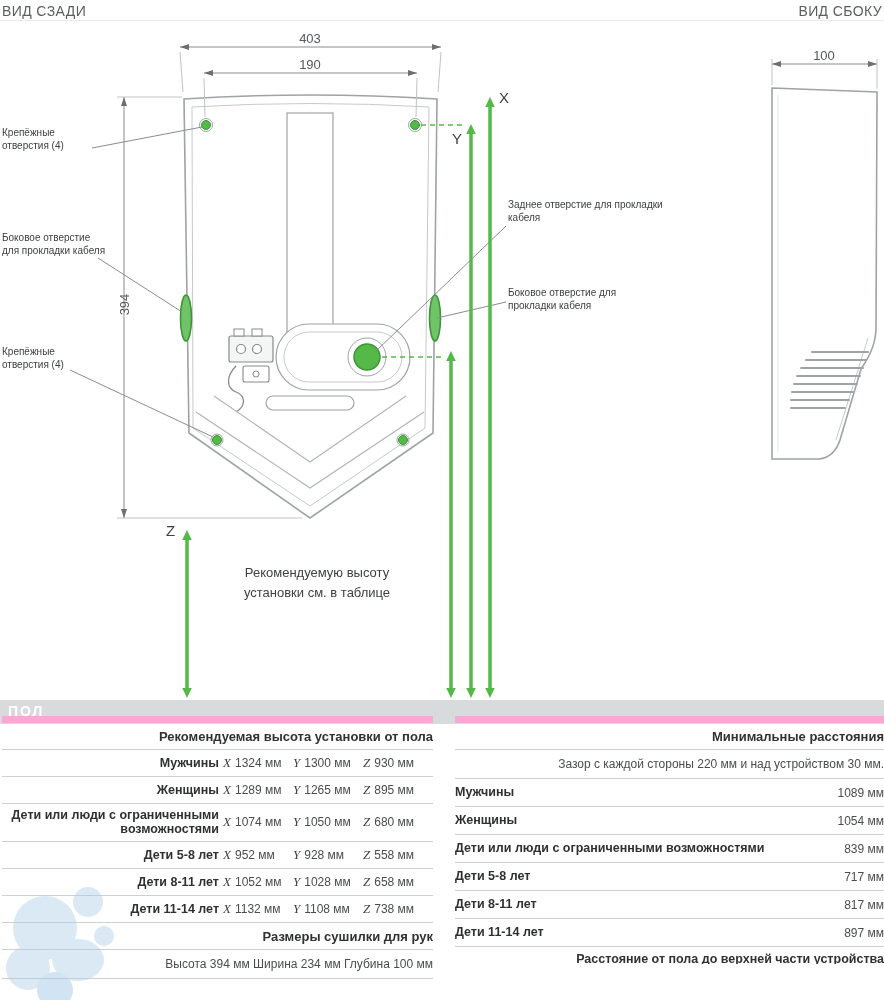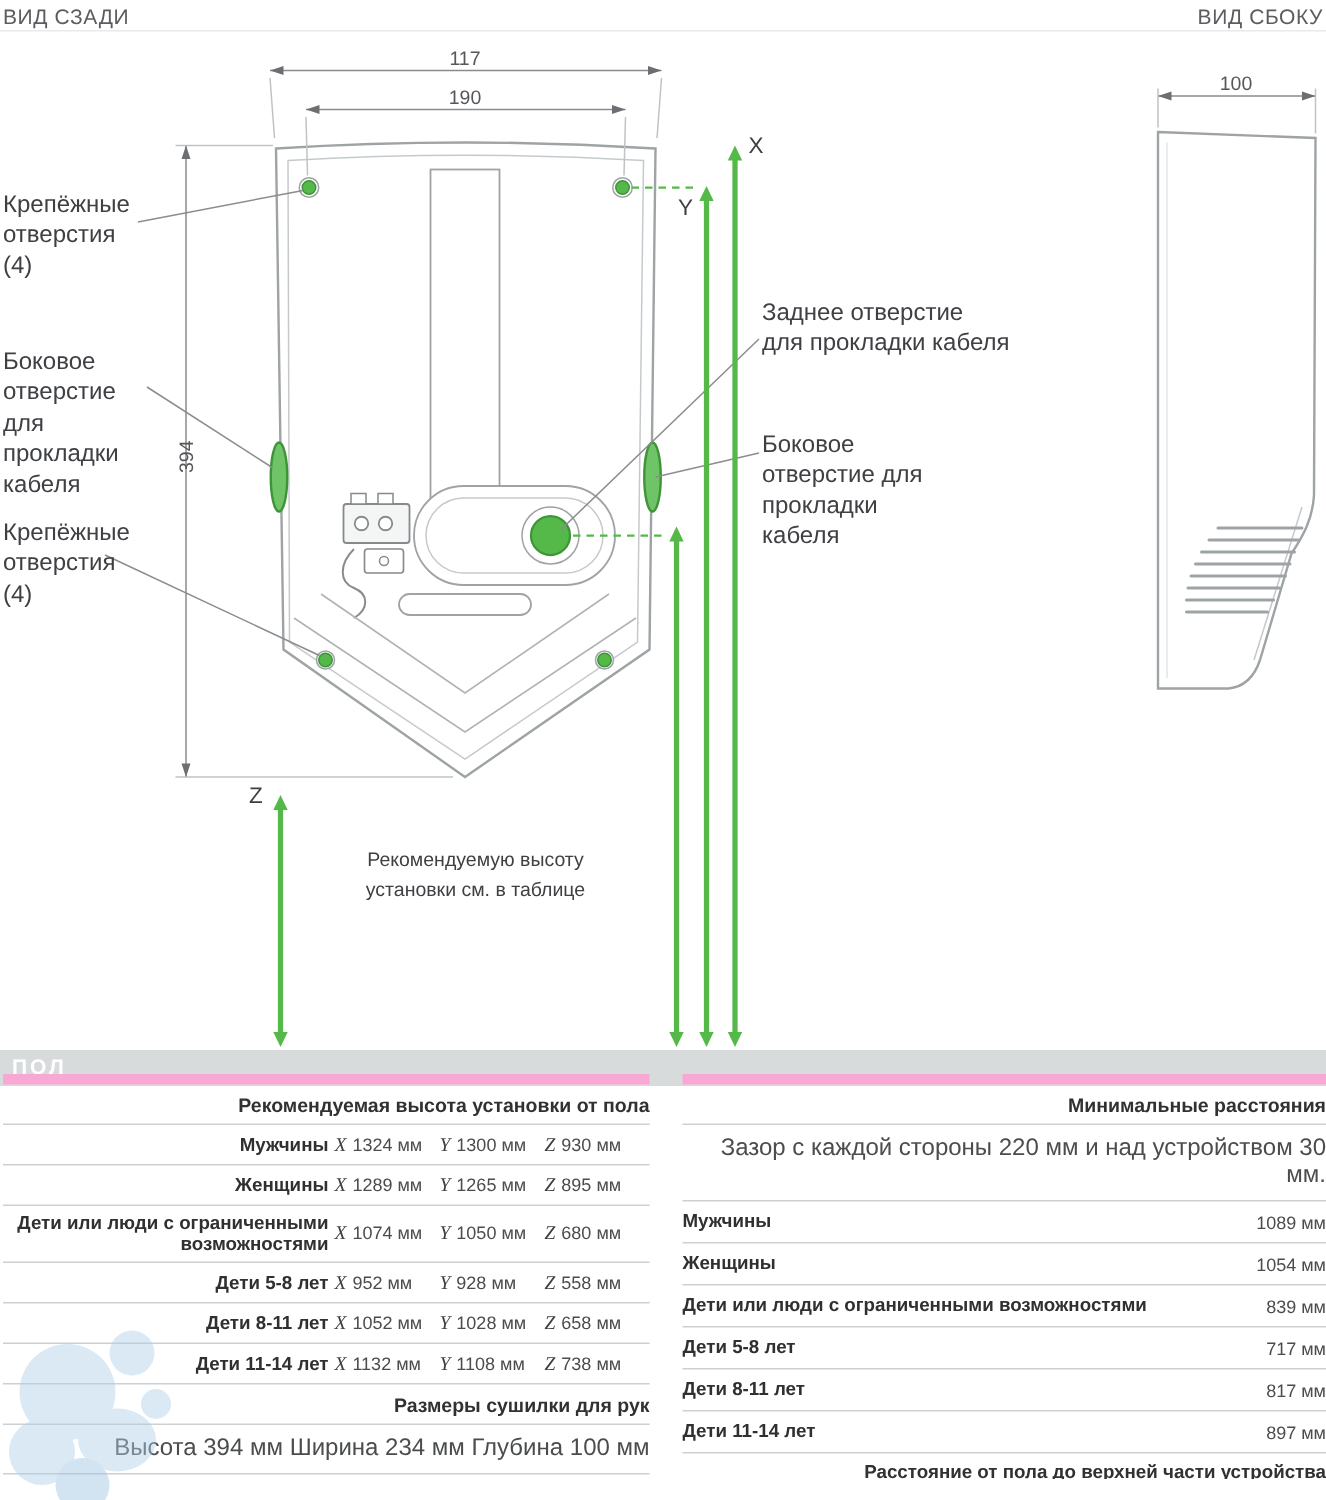--- a/index.html
+++ b/index.html
@@ -3,37 +3,37 @@
 <meta charset="utf-8">
 <style>
   html,body{margin:0;padding:0;background:#fff;}
   #page{position:relative;width:884px;height:1000px;background:#fff;overflow:hidden;
         font-family:"Liberation Sans","DejaVu Sans",sans-serif;color:#414042;}
   .abs{position:absolute;}
   .view-title{top:3px;font-size:14px;color:#5b5d60;letter-spacing:.4px;z-index:2;}
   .hairline{top:20px;left:0;width:884px;height:1px;background:#e8e9ea;z-index:2;}
   .dim{font-size:13px;color:#55575a;text-align:center;z-index:2;}
   .axis{font-size:15px;color:#3f4043;z-index:2;}
-  .callout{font-size:16px;line-height:1.28;color:#3f4043;z-index:2;}
+  .callout{font-size:10px;line-height:1.28;color:#3f4043;z-index:2;}
   .install-note{font-size:13px;text-align:center;line-height:1.55;color:#3f4043;z-index:2;}
   .note-units{font-size:13px;font-weight:bold;color:#3f4043;text-align:right;z-index:2;}
   .floor{top:700px;left:0;width:884px;height:24px;background:#d8dbdc;color:#fff;
          font-size:14px;font-weight:bold;letter-spacing:2px;line-height:22px;
          padding-left:8px;box-sizing:border-box;z-index:2;}
   .tbl{position:absolute;top:716px;border-top:7px solid #f9a8d4;z-index:2;background:transparent;text-align:right;}
   .lt{left:2px;width:431px;}
   .rt{left:455px;width:429px;}
   .t-title{font-weight:bold;font-size:13px;color:#303133;padding:6px 0 5px 0;border-bottom:1px solid #cdd0d1;}
   .trow{display:flex;align-items:center;justify-content:space-between;border-bottom:1px solid #cdd0d1;min-height:26px;}
   .lt-label{flex:1;font-weight:bold;font-size:12.5px;color:#2f3032;padding:4px 4px 4px 0;line-height:1.15;}
   .lt-val{width:70px;font-size:12px;color:#4a4c4e;display:flex;align-items:baseline;}
   .ltr{font-family:"Liberation Serif","DejaVu Serif",serif;font-style:italic;font-size:13px;margin-right:4px;color:#3f4043;}
   .rt-label{font-weight:bold;font-size:12.5px;color:#2f3032;padding:5px 0;line-height:1.15;}
   .rt-val{font-size:12px;color:#4a4c4e;white-space:nowrap;}
-  .plainrow{font-size:16px;color:#4a4c4e;padding:7px 0;border-bottom:1px solid #cdd0d1;}
+  .plainrow{font-size:12px;color:#4a4c4e;padding:7px 0;border-bottom:1px solid #cdd0d1;}
   .partial{height:12px;overflow:hidden;font-weight:bold;font-size:12.5px;color:#303133;padding-top:5px;}
   svg{display:block;}
   .wm{z-index:6;pointer-events:none;}
   .rot90{transform:rotate(-90deg);}
 </style>
 </head>
 <body>
 
 <div id="page">
 
@@ -145,21 +145,21 @@
         <polygon points="187,530 182.2,540 191.8,540"></polygon>
         <polygon points="187,698 182.2,688 191.8,688"></polygon>
       </g>
       <g stroke="#54b948" stroke-width="1.5" stroke-dasharray="5,4">
         <line x1="421" y1="125" x2="464" y2="125"></line>
         <line x1="382" y1="357" x2="444" y2="357"></line>
       </g>
     </g>
   </svg>
 
-  <div class="abs dim" style="left:288px;top:31px;width:44px;">117</div>
+  <div class="abs dim" style="left:288px;top:31px;width:44px;">403</div>
   <div class="abs dim" style="left:288px;top:57px;width:44px;">190</div>
   <div class="abs dim rot90" style="left:102px;top:297px;width:44px;height:15px;">394</div>
   <div class="abs dim" style="left:802px;top:48px;width:44px;">100</div>
 
   <div class="abs axis" style="left:499px;top:89px;">X</div>
   <div class="abs axis" style="left:452px;top:130px;">Y</div>
   <div class="abs axis" style="left:166px;top:522px;">Z</div>
 
   <div class="abs callout" style="left:2px;top:127px;width:95px;">Крепёжные отверстия (4)</div>
   <div class="abs callout" style="left:2px;top:232px;width:105px;">Боковое отверстие для прокладки кабеля</div>

